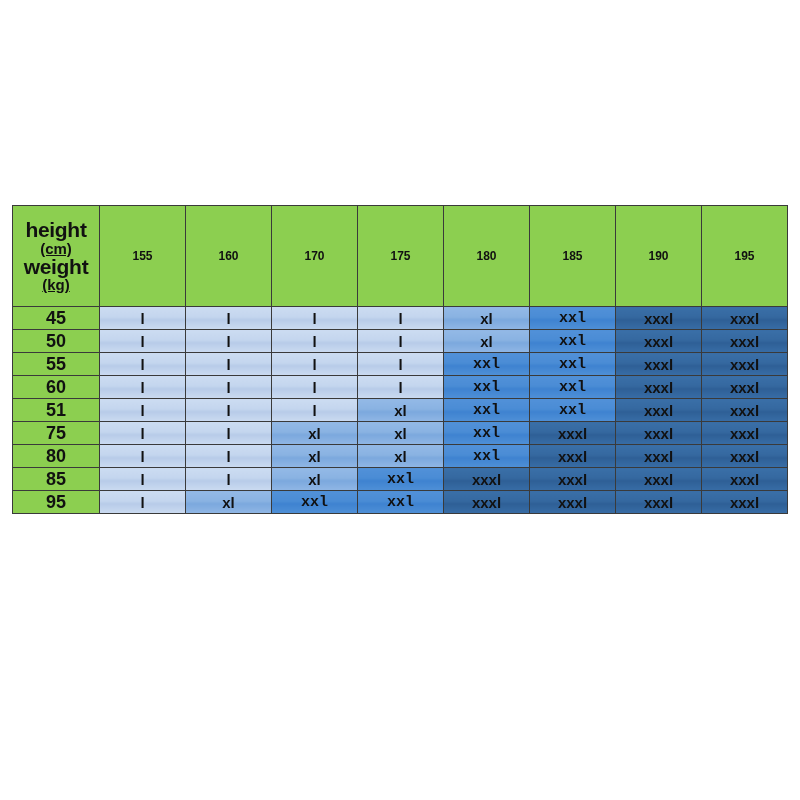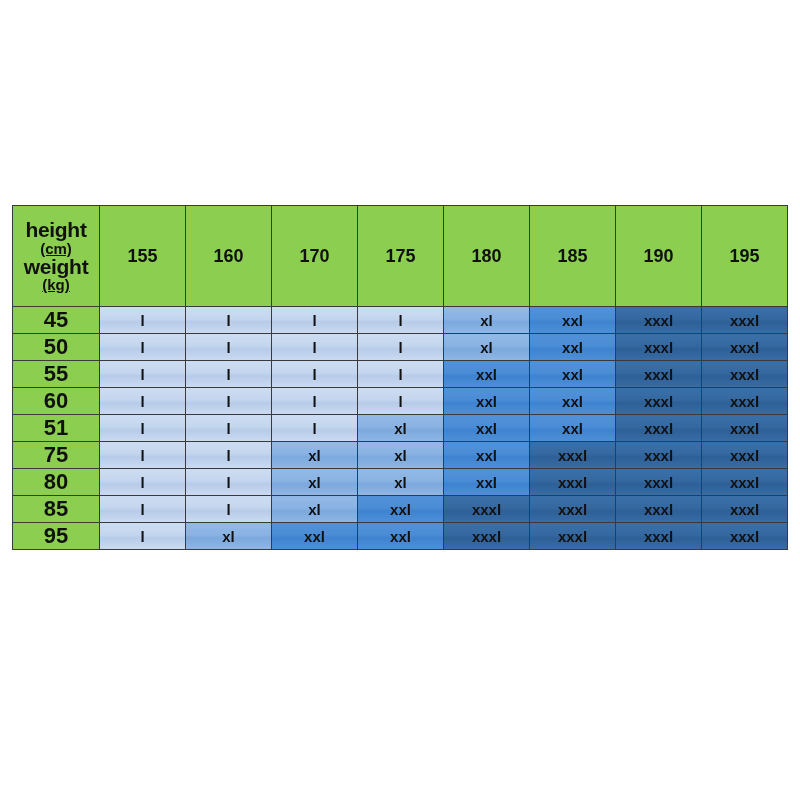--- a/index.html
+++ b/index.html
@@ -58,27 +58,27 @@
   }
   .corner-cell .small {
     display: block;
     font-size: 15px;
     font-weight: bold;
     text-decoration: underline;
   }
   .height-head {
     background: #8ccf50;
     height: 100px;
-    font-size: 18px;
+    font-size: 12px;
     font-weight: bold;
   }
   .weight-head {
     background: #8ccf50;
     height: 22px;
-    font-size: 22px;
+    font-size: 18px;
     font-weight: bold;
     width: 86px;
   }
   td.cell {
     height: 22px;
     font-size: 15px;
     font-weight: bold;
     color: #121212;
   }
   
@@ -86,20 +86,21 @@
     background: linear-gradient(to bottom, #ccdcf1 0%, #c3d5ee 45%, #b7cbe8 55%, #cbdbf1 100%);
     color: #15305c;
   }
   .sz-xl {
     background: linear-gradient(to bottom, #93b9e6 0%, #89b2e2 45%, #7ba8dd 55%, #90b7e5 100%);
     color: #10284f;
   }
   .sz-xxl {
     background: linear-gradient(to bottom, #5191d8 0%, #4a8cd5 45%, #3e82d0 55%, #4f90d7 100%);
     color: #0b1f3d;
+    font-family: Liberation Mono, monospace;
   }
   .sz-xxxl {
     background: linear-gradient(to bottom, #3a6fa8 0%, #35689f 45%, #2e5f96 55%, #386da6 100%);
     color: #0a1930;
     margin-left: 17px;
   }
 </style>
 </head>
 <body>
 

